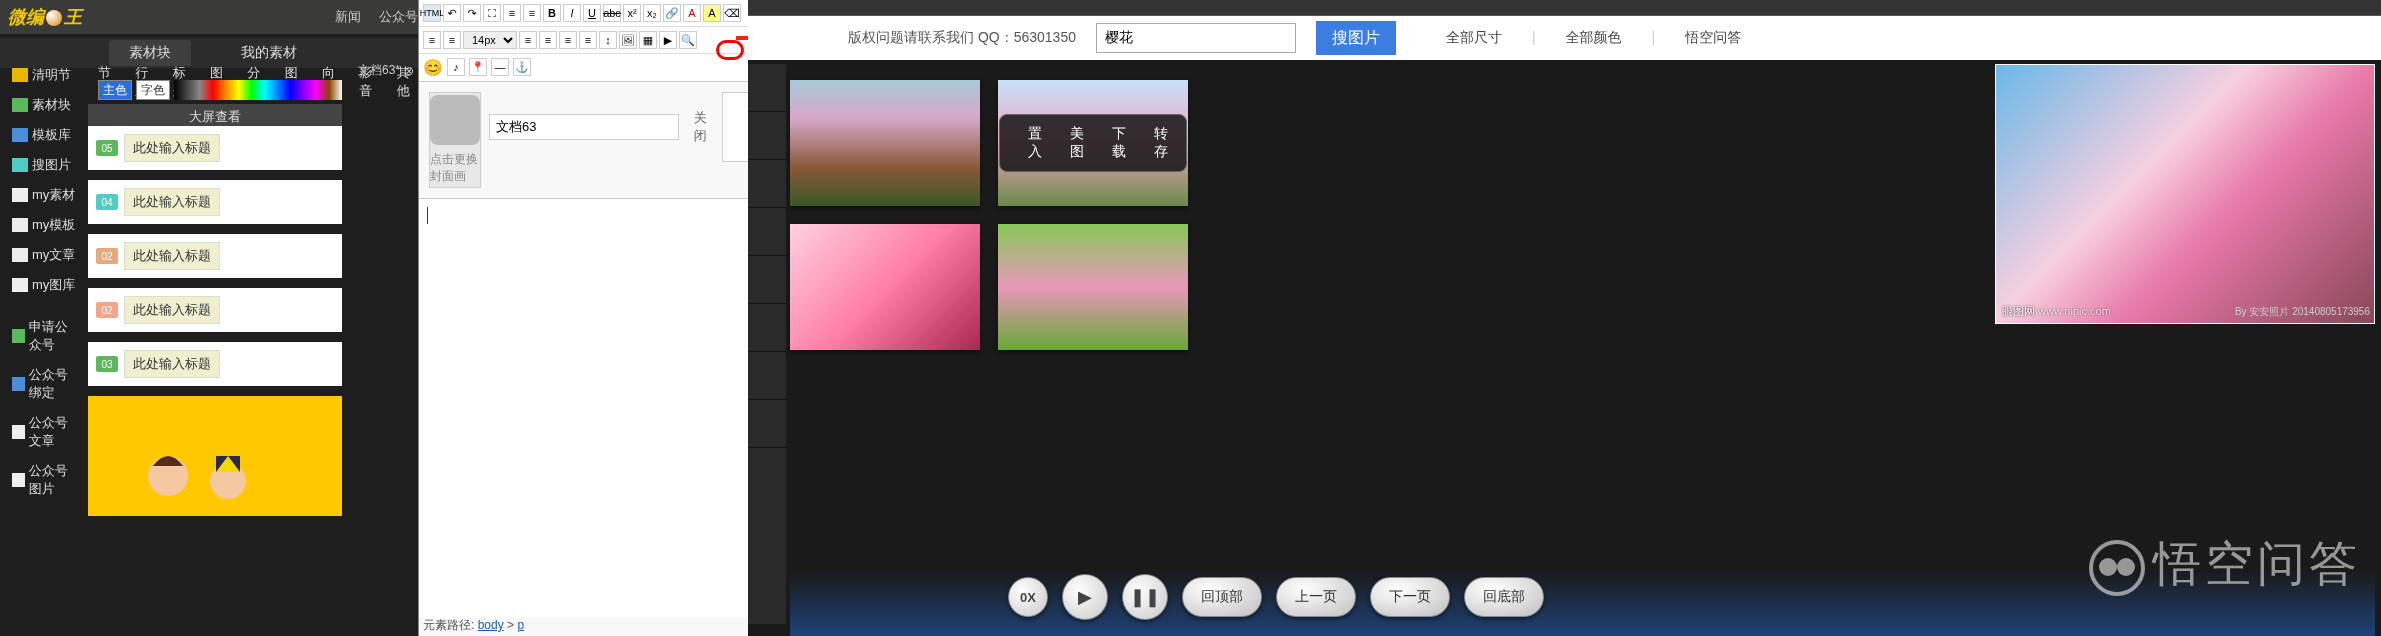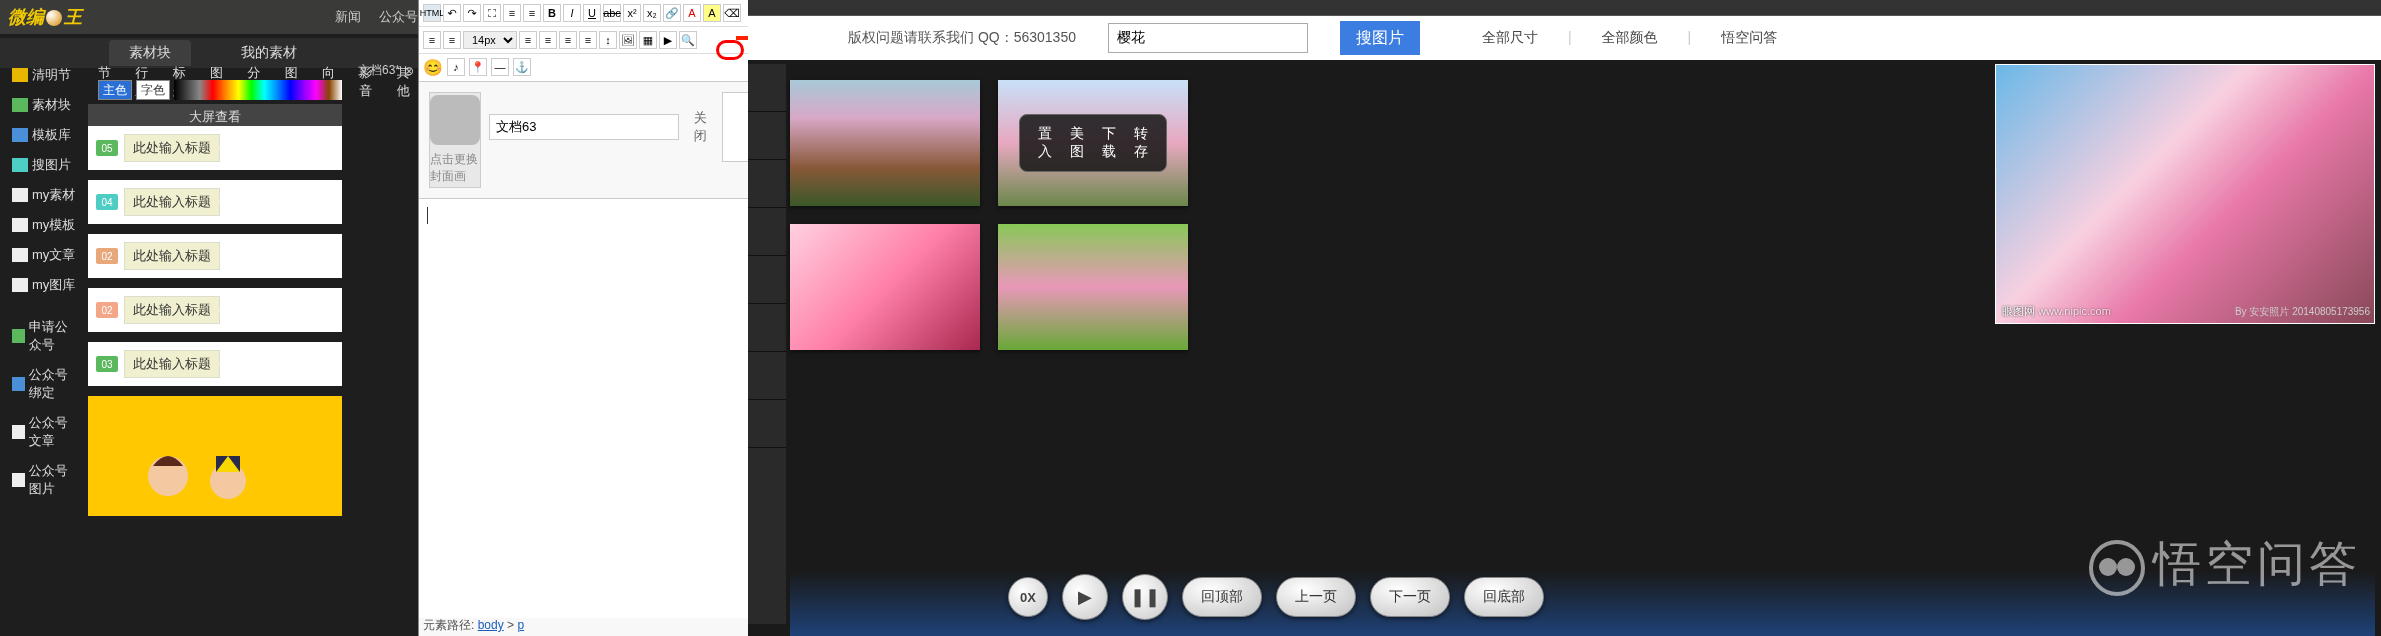--- a/index.html
+++ b/index.html
@@ -76,40 +76,40 @@
 
 .editor-body { background: #fff; height: 420px; border-top: 1px solid #ccc; padding: 8px; position: relative; }
 .cursor { border-left: 1px solid #333; height: 16px; }
 
 .elem-path { position: absolute; bottom: 2px; left: 4px; font-size: 12px; color: #555; }
 .elem-path a { color: #1a5fbf; text-decoration: underline; }
 
 
 .search-panel { position: absolute; left: 748px; top: 0; width: 1633px; height: 636px; background: #1a1a1a; }
 .sp-top { height: 16px; background: #333; border-bottom: 1px solid #555; }
-.sp-bar { background: #fff; height: 44px; display: flex; align-items: center; padding: 0 100px; gap: 32px; font-size: 14px; color: #333; }
+.sp-bar { background: #fff; height: 44px; display: flex; align-items: center; padding: 0 100px; gap: 20px; font-size: 14px; color: #333; }
 .contact { color: #555; }
 .search-input { border: 1px solid #aaa; height: 30px; width: 200px; padding: 0 8px; font-size: 14px; }
 .search-btn { background: #3b7de0; color: #fff; border: none; height: 34px; width: 80px; font-size: 16px; cursor: pointer; }
 .filters { display: flex; gap: 30px; margin-left: 30px; }
 .filter { color: #444; cursor: pointer; }
 .sep { color: #ccc; }
 
 .thumb-strip { position: absolute; left: 0; top: 64px; width: 38px; height: 560px; background: #2a2a2a; }
 .strip-item { height: 48px; border-bottom: 1px solid #111; }
 
 .grid { position: absolute; left: 42px; top: 80px; display: grid; grid-template-columns: 190px 190px; gap: 18px; }
 .thumb { width: 190px; height: 126px; background: #555; box-shadow: 0 2px 4px rgba(0,0,0,.5); position: relative; }
 .th-pink { background: linear-gradient(180deg, #c8e0f8 0%, #e8a8c0 50%, #6a884a 100%); }
 .th-trees { background: linear-gradient(180deg, #a8c8d8 0%, #d8a8c8 30%, #885838 70%, #3a5828 100%); }
 .th-close { background: linear-gradient(135deg, #ffd0e0, #ff80a8, #a82850); }
 .th-green { background: linear-gradient(180deg, #88c858 0%, #e898b8 50%, #68a838 100%); }
 
 .hover-menu { position: absolute; top: 50%; left: 50%; transform: translate(-50%,-50%); background: rgba(20,20,20,.85); border: 1px solid #666; border-radius: 8px; display: flex; gap: 18px; padding: 10px 18px; color: #fff; font-size: 14px; }
-.hover-menu span { cursor: pointer; }
+.hover-menu span { cursor: pointer; margin-left: 10px; }
 
 .big-preview { position: absolute; right: 6px; top: 64px; width: 380px; height: 260px; background: linear-gradient(135deg, #6ab8e8 0%, #f8d0e0 40%, #e878a8 60%, #884858 100%); border: 1px solid #fff; }
 .wm-text { position: absolute; left: 6px; bottom: 4px; color: #fff; font-size: 11px; text-shadow: 0 0 2px #000; }
 .wm-text2 { position: absolute; right: 4px; bottom: 4px; color: #ccc; font-size: 10px; }
 
 .bottom-fade { position: absolute; bottom: 0; left: 42px; right: 6px; height: 65px; background: linear-gradient(180deg, rgba(40,80,120,0) 0%, rgba(30,70,130,.9) 100%); }
 
 .controls { position: absolute; bottom: 16px; left: 260px; display: flex; gap: 14px; align-items: center; }
 .ctrl-circ { width: 46px; height: 46px; border-radius: 50%; background: radial-gradient(circle at 35% 35%, #fff, #c8c8c8); border: 1px solid #888; display: flex; align-items: center; justify-content: center; font-size: 18px; color: #444; cursor: pointer; box-shadow: 0 2px 4px rgba(0,0,0,.5); }
 .ctrl-circ.small { width: 40px; height: 40px; font-size: 13px; font-weight: bold; }

